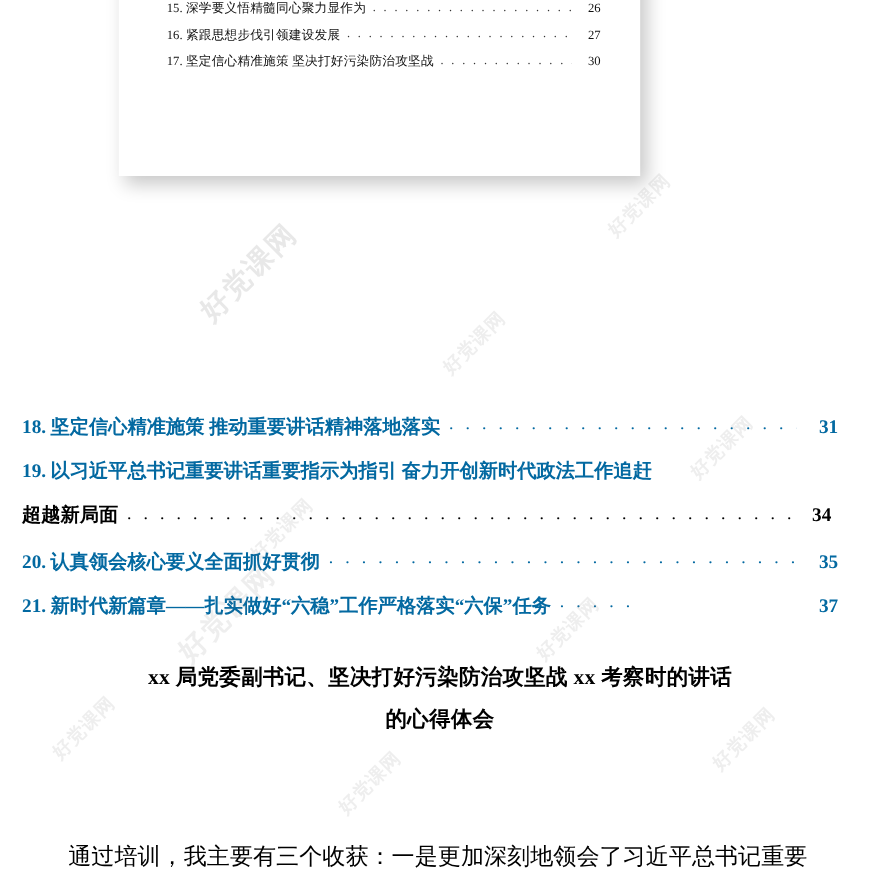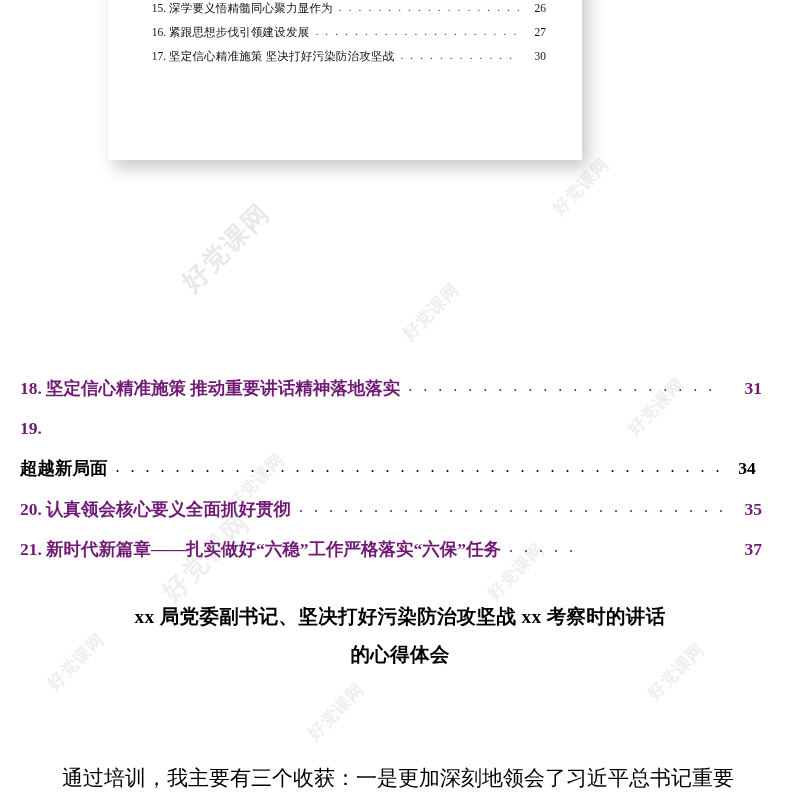--- a/index.html
+++ b/index.html
@@ -77,21 +77,21 @@
     left: 20px;
     top: 368px;
     width: 742px;
   }
   .toc-big-item {
     display: flex;
     align-items: flex-start;
     font-size: 17.5px;
     line-height: 40px;
     font-weight: bold;
-    color: #701a75;
+    color: #0369a1;
     white-space: nowrap;
   }
   .toc-big-item .num {
     flex: 0 0 auto;
     margin-right: 4px;
   }
   .toc-big-item .txt {
     flex: 0 0 auto;
   }
   .toc-big-item .dots {
@@ -216,20 +216,21 @@
 
   <div class="toc-big-item">
     <span class="num">18.</span>
     <span class="txt">坚定信心精准施策  推动重要讲话精神落地落实</span>
     <span class="dots">. . . . . . . . . . . . . . . . . . . . . . . . . . . . . . . . . . . . . . . . . . . . . . . . . . . . . . . . .</span>
     <span class="pg">31</span>
   </div>
 
   <div class="toc-big-item no-dots no-pg">
     <span class="num">19.</span>
+    <span class="txt">以习近平总书记重要讲话重要指示为指引  奋力开创新时代政法工作追赶</span>
     <span class="dots">.</span>
     <span class="pg">&nbsp;</span>
   </div>
   <div class="toc-big-wrap">
     <span class="txt">超越新局面</span>
     <span class="dots">. . . . . . . . . . . . . . . . . . . . . . . . . . . . . . . . . . . . . . . . . . . . . . . . . . . . . . . . . . . . . . . . . . . . . . .</span>
     <span class="pg">34</span>
   </div>
 
   <div class="toc-big-item">

